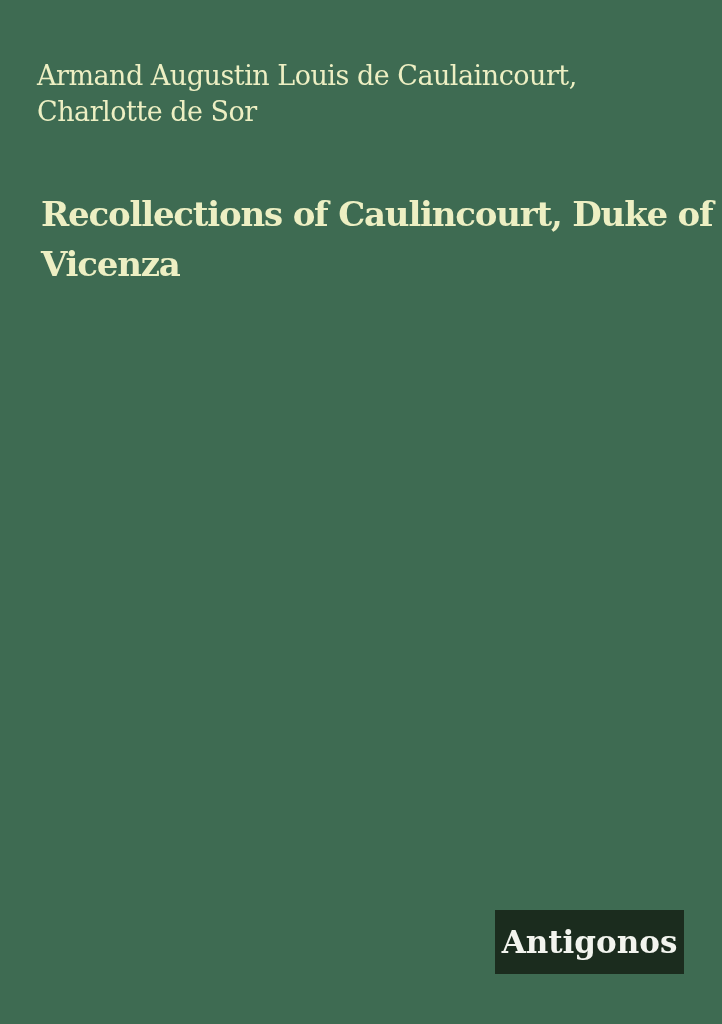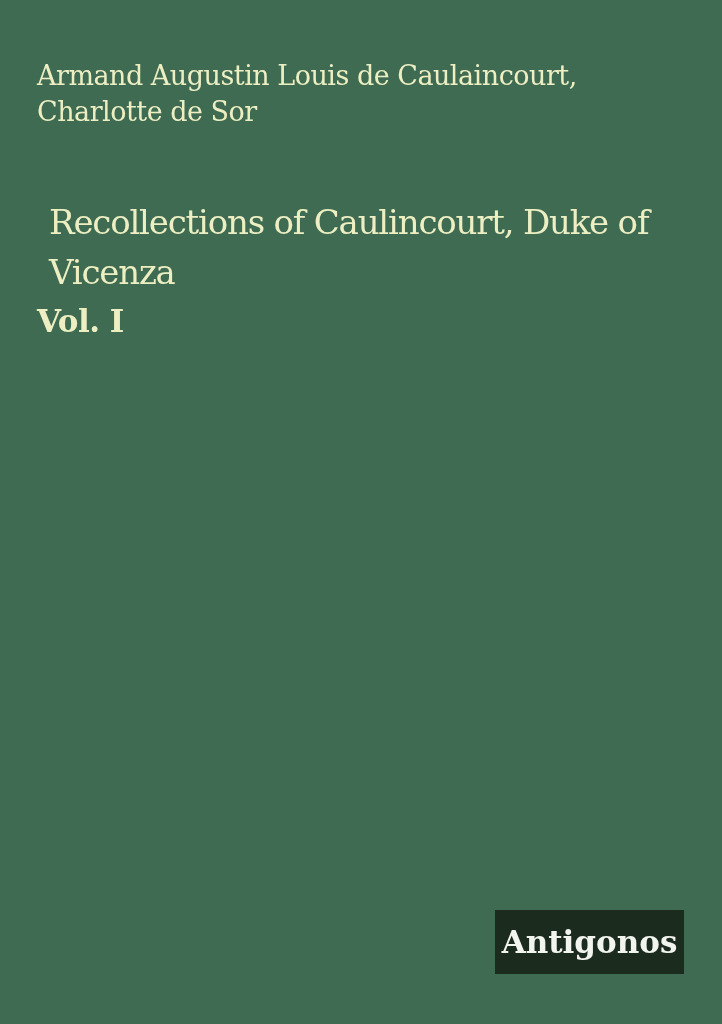--- a/index.html
+++ b/index.html
@@ -36,25 +36,25 @@
     line-height: 36px;
     letter-spacing: -0.5px;
     font-weight: 500;
     color: var(--text);
     white-space: pre-line;
   }
   .title {
     position: absolute;
     left: 37px;
     top: 185px;
-    margin: 12px;
+    margin: 4px;
     max-width: 680px;
     font-size: 34px;
     line-height: 50px;
-    font-weight: 400;
+    font-weight: 700;
     letter-spacing: -1.2px;
     color: var(--text);
     white-space: pre-line;
   }
   .volume {
     position: absolute;
     left: 37px;
     top: 301px;
     font-size: 31px;
     line-height: 40px;
@@ -84,18 +84,17 @@
 </head>
 <body>
 
 <div class="cover">
   <div class="authors">Armand Augustin Louis de Caulaincourt,
 Charlotte de Sor</div>
 
   <h1 class="title">Recollections of Caulincourt, Duke of
 Vicenza</h1>
 
-  <div class="volume">Vol. I</div>
 
   <div class="publisher">
     <span class="publisher-name">Antigonos</span>
   </div>
 </div>
 
 </body></html>

